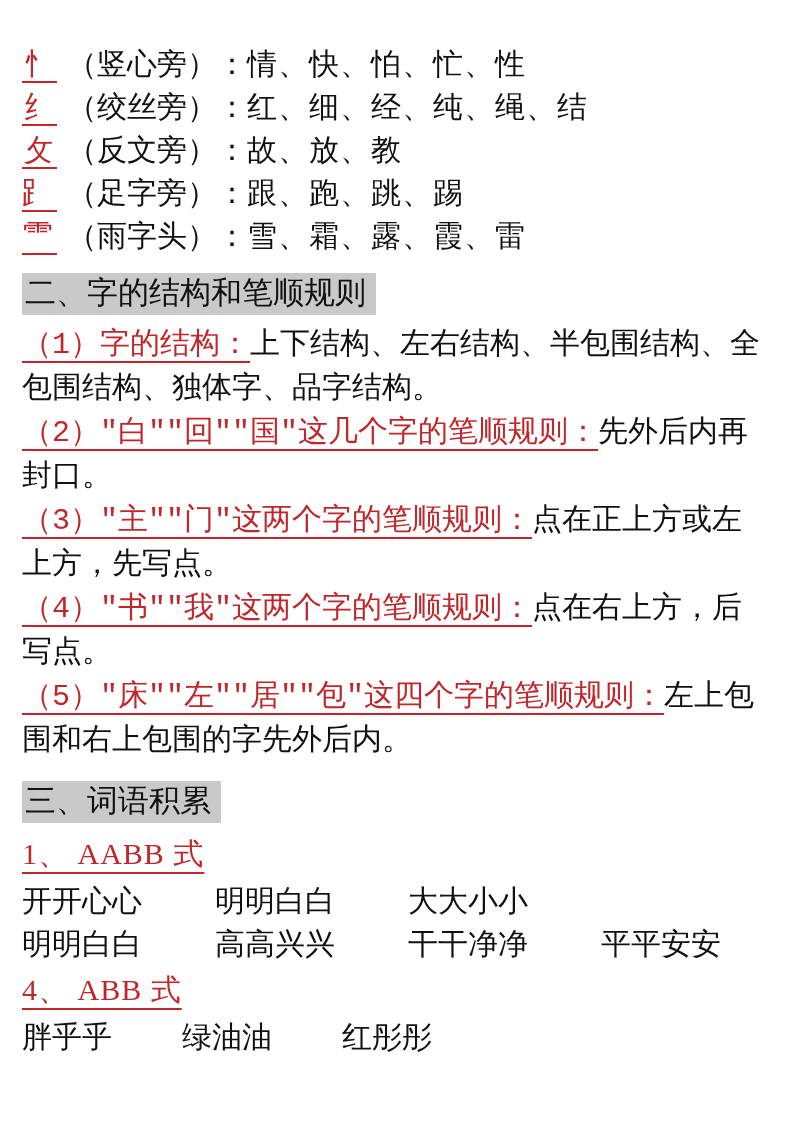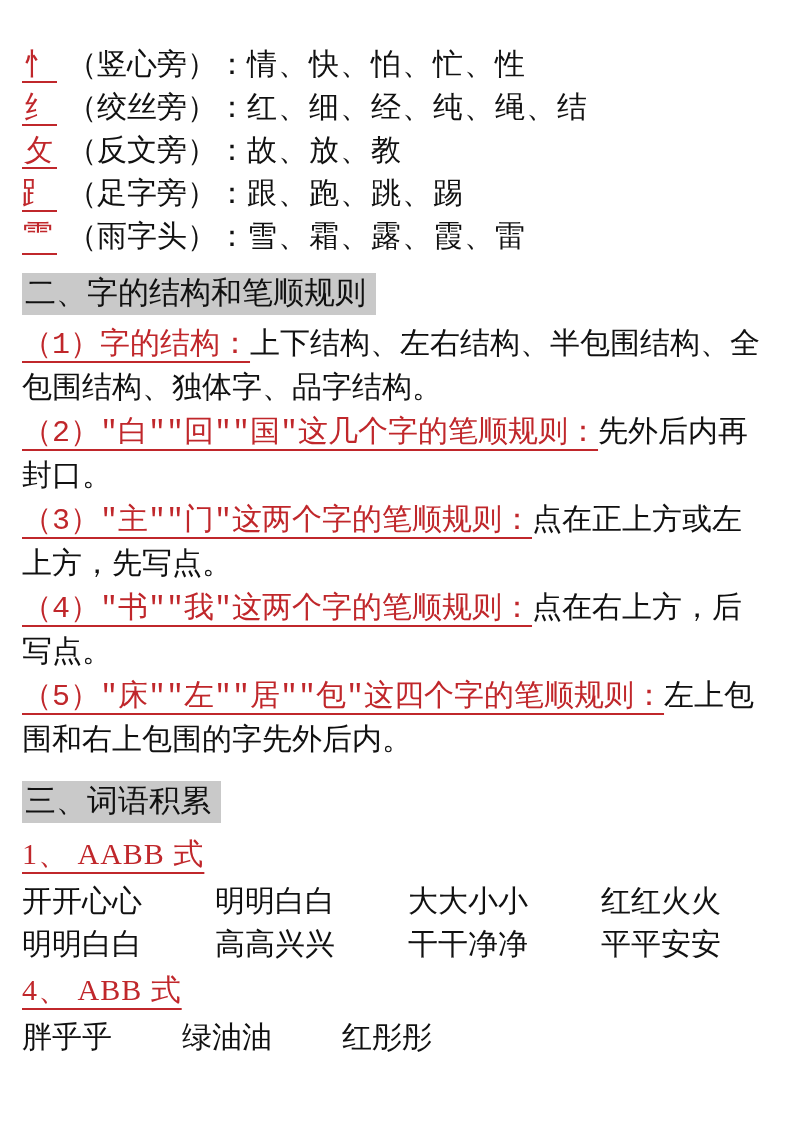--- a/index.html
+++ b/index.html
@@ -120,21 +120,20 @@
   <div class="sec3-wrap">
     <h2 class="sec-header">三、词语积累</h2>
   </div>
 
   <div>
     <h3 class="group-heading">1、 AABB 式</h3>
     <p class="word-row">
       <span class="word-cell w-aabb">开开心心</span>
       <span class="word-cell w-aabb">明明白白</span>
       <span class="word-cell w-aabb">大大小小</span>
-      <span class="word-cell w-aabb">红红火火</span>
     </p>
     <p class="word-row">
       <span class="word-cell w-aabb">明明白白</span>
       <span class="word-cell w-aabb">高高兴兴</span>
       <span class="word-cell w-aabb">干干净净</span>
       <span class="word-cell w-aabb">平平安安</span>
     </p>
   </div>
 
   <div>

